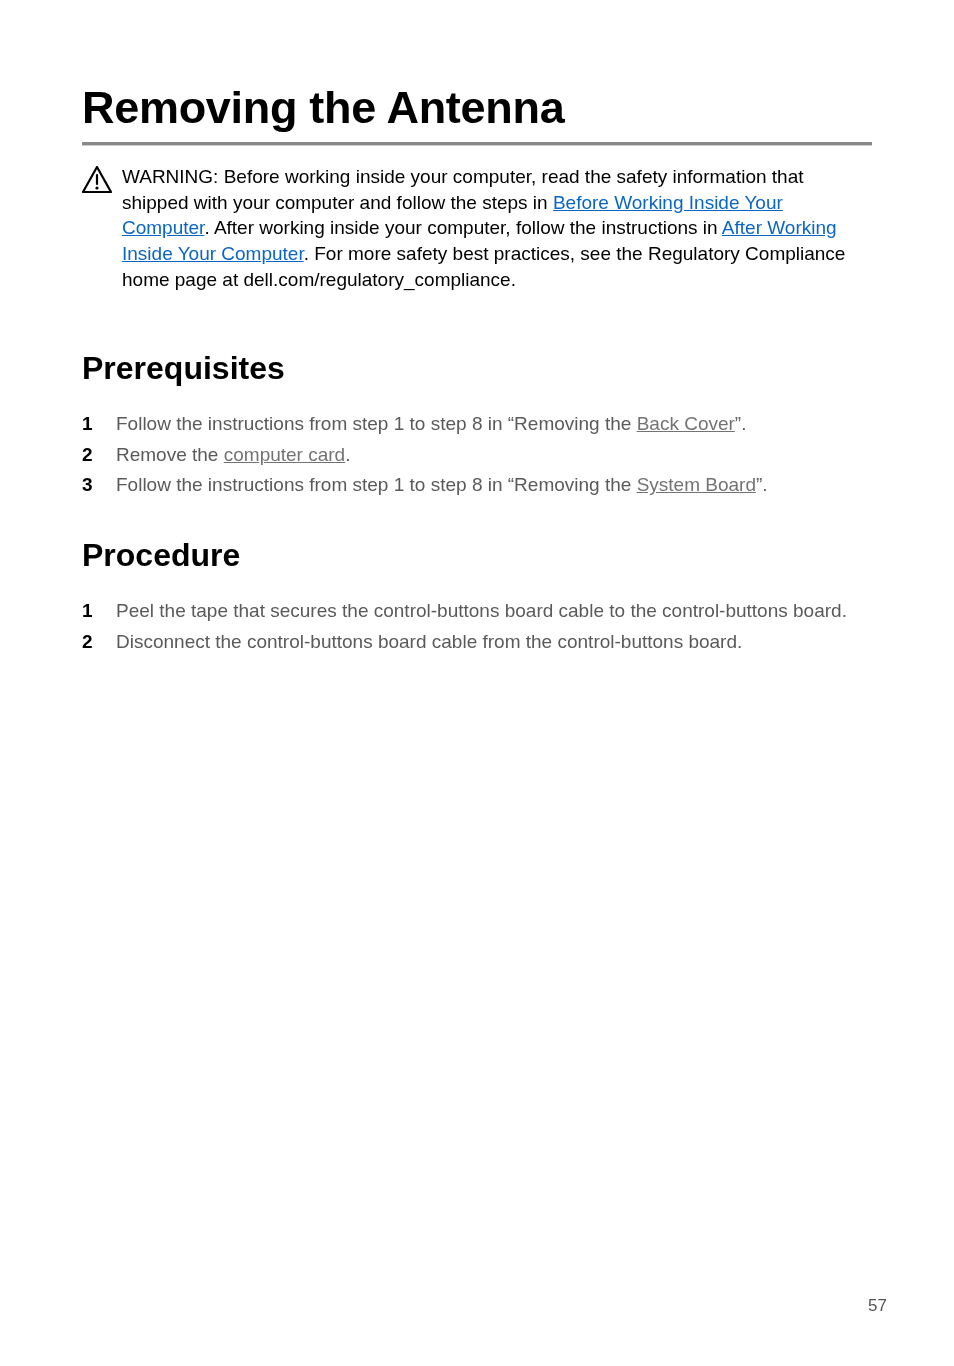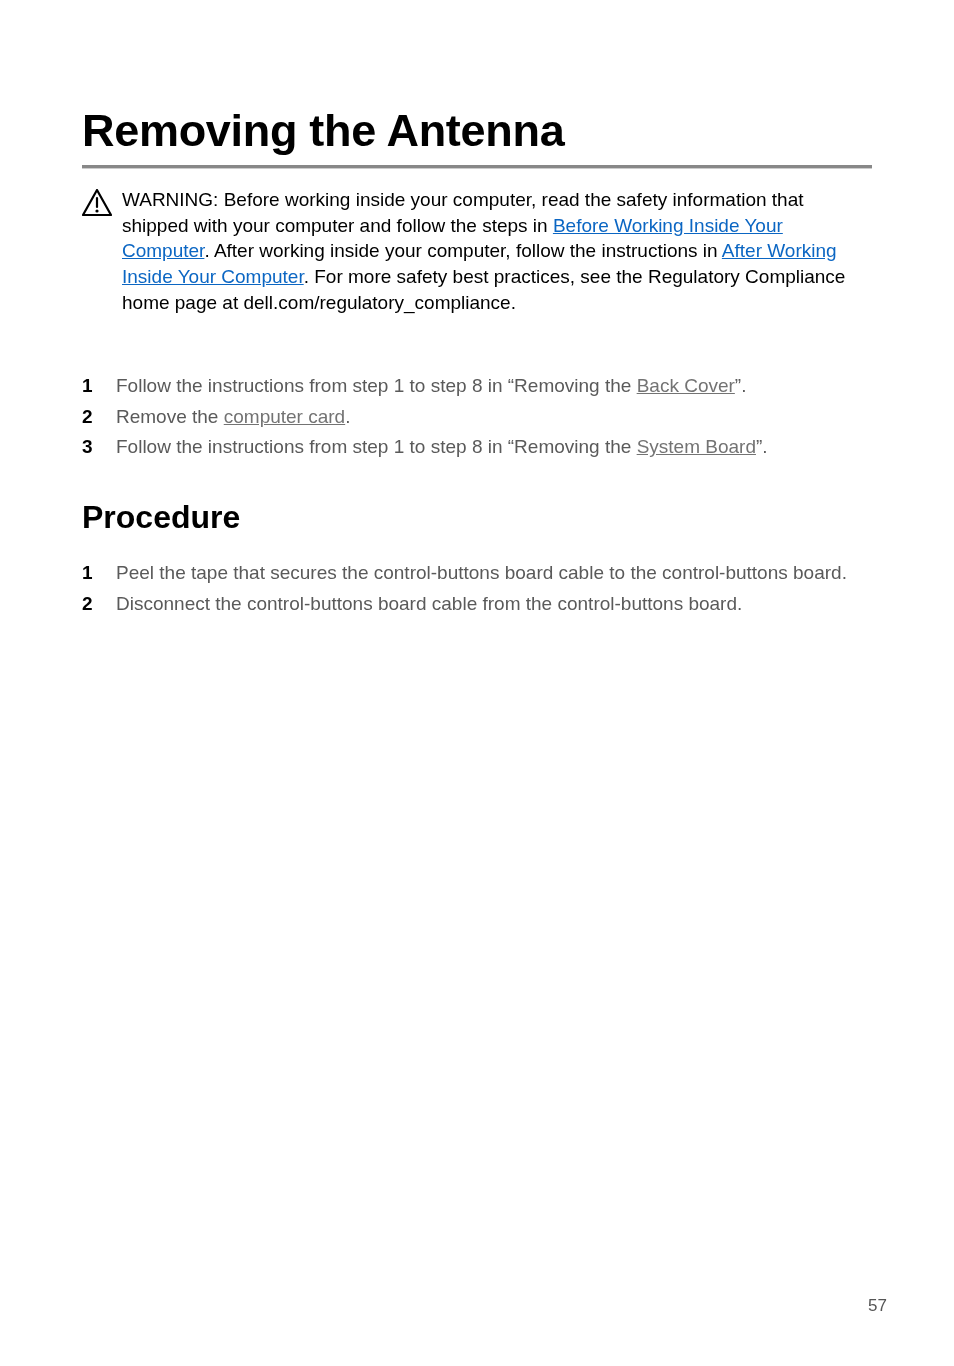--- a/index.html
+++ b/index.html
@@ -1,17 +1,17 @@
 <!DOCTYPE html>
 <html><head>
 <meta charset="utf-8">
 <style>
   * { margin: 0; padding: 0; box-sizing: border-box; }
   html, body { width: 954px; height: 1366px; background: #fff; font-family: "Segoe UI", "Helvetica Neue", Arial, sans-serif; color: #000; }
-  .page { position: relative; width: 954px; height: 1366px; padding: 105px 82px 0 82px; }
+  .page { position: relative; width: 954px; height: 1366px; padding: 82px 82px 0 82px; }
   h1.title { font-size: 45px; font-weight: 600; letter-spacing: -0.3px; margin-bottom: 8px; }
   .title-rule { border: 0; border-top: 3px solid #888; border-bottom: 1px solid #ccc; height: 4px; margin-bottom: 18px; }
   .warning-block { display: flex; align-items: flex-start; margin-bottom: 58px; }
   .warning-icon { flex: 0 0 40px; margin-top: 2px; }
   .warning-text { font-size: 19px; font-weight: 400; line-height: 1.35; }
   .link { color: #0b66c3; text-decoration: underline; }
   h2.section { font-size: 32px; font-weight: 600; margin-bottom: 24px; }
   ol.steps { list-style: none; padding: 0; margin: 0 0 38px 0; }
   ol.steps li { display: flex; font-size: 19px; line-height: 1.4; margin-bottom: 4px; }
   ol.steps li .num { flex: 0 0 34px; font-weight: 700; }
@@ -33,20 +33,21 @@
         <path d="M15 1 L29 26 L1 26 Z" fill="none" stroke="#000" stroke-width="2.2" stroke-linejoin="round"></path>
         <line x1="15" y1="9" x2="15" y2="18" stroke="#000" stroke-width="2.2" stroke-linecap="round"></line>
         <circle cx="15" cy="22" r="1.6" fill="#000"></circle>
       </svg>
     </div>
     <div class="warning-text">
       <span>WARNING: Before working inside your computer, read the safety information that shipped with your computer and follow the steps in </span><a href="#" class="link">Before Working Inside Your Computer</a><span>. After working inside your computer, follow the instructions in </span><a href="#" class="link">After Working Inside Your Computer</a><span>. For more safety best practices, see the Regulatory Compliance home page at dell.com/regulatory_compliance.</span>
     </div>
   </div>
 
+  <h2 class="section">Prerequisites</h2>
   <ol class="steps">
     <li>
       <span class="num">1</span>
       <span class="body">
         <span>Follow the instructions from step 1 to step 8 in “Removing the </span><a href="#" class="link">Back Cover</a><span>”.</span>
       </span>
     </li>
     <li>
       <span class="num">2</span>
       <span class="body">

